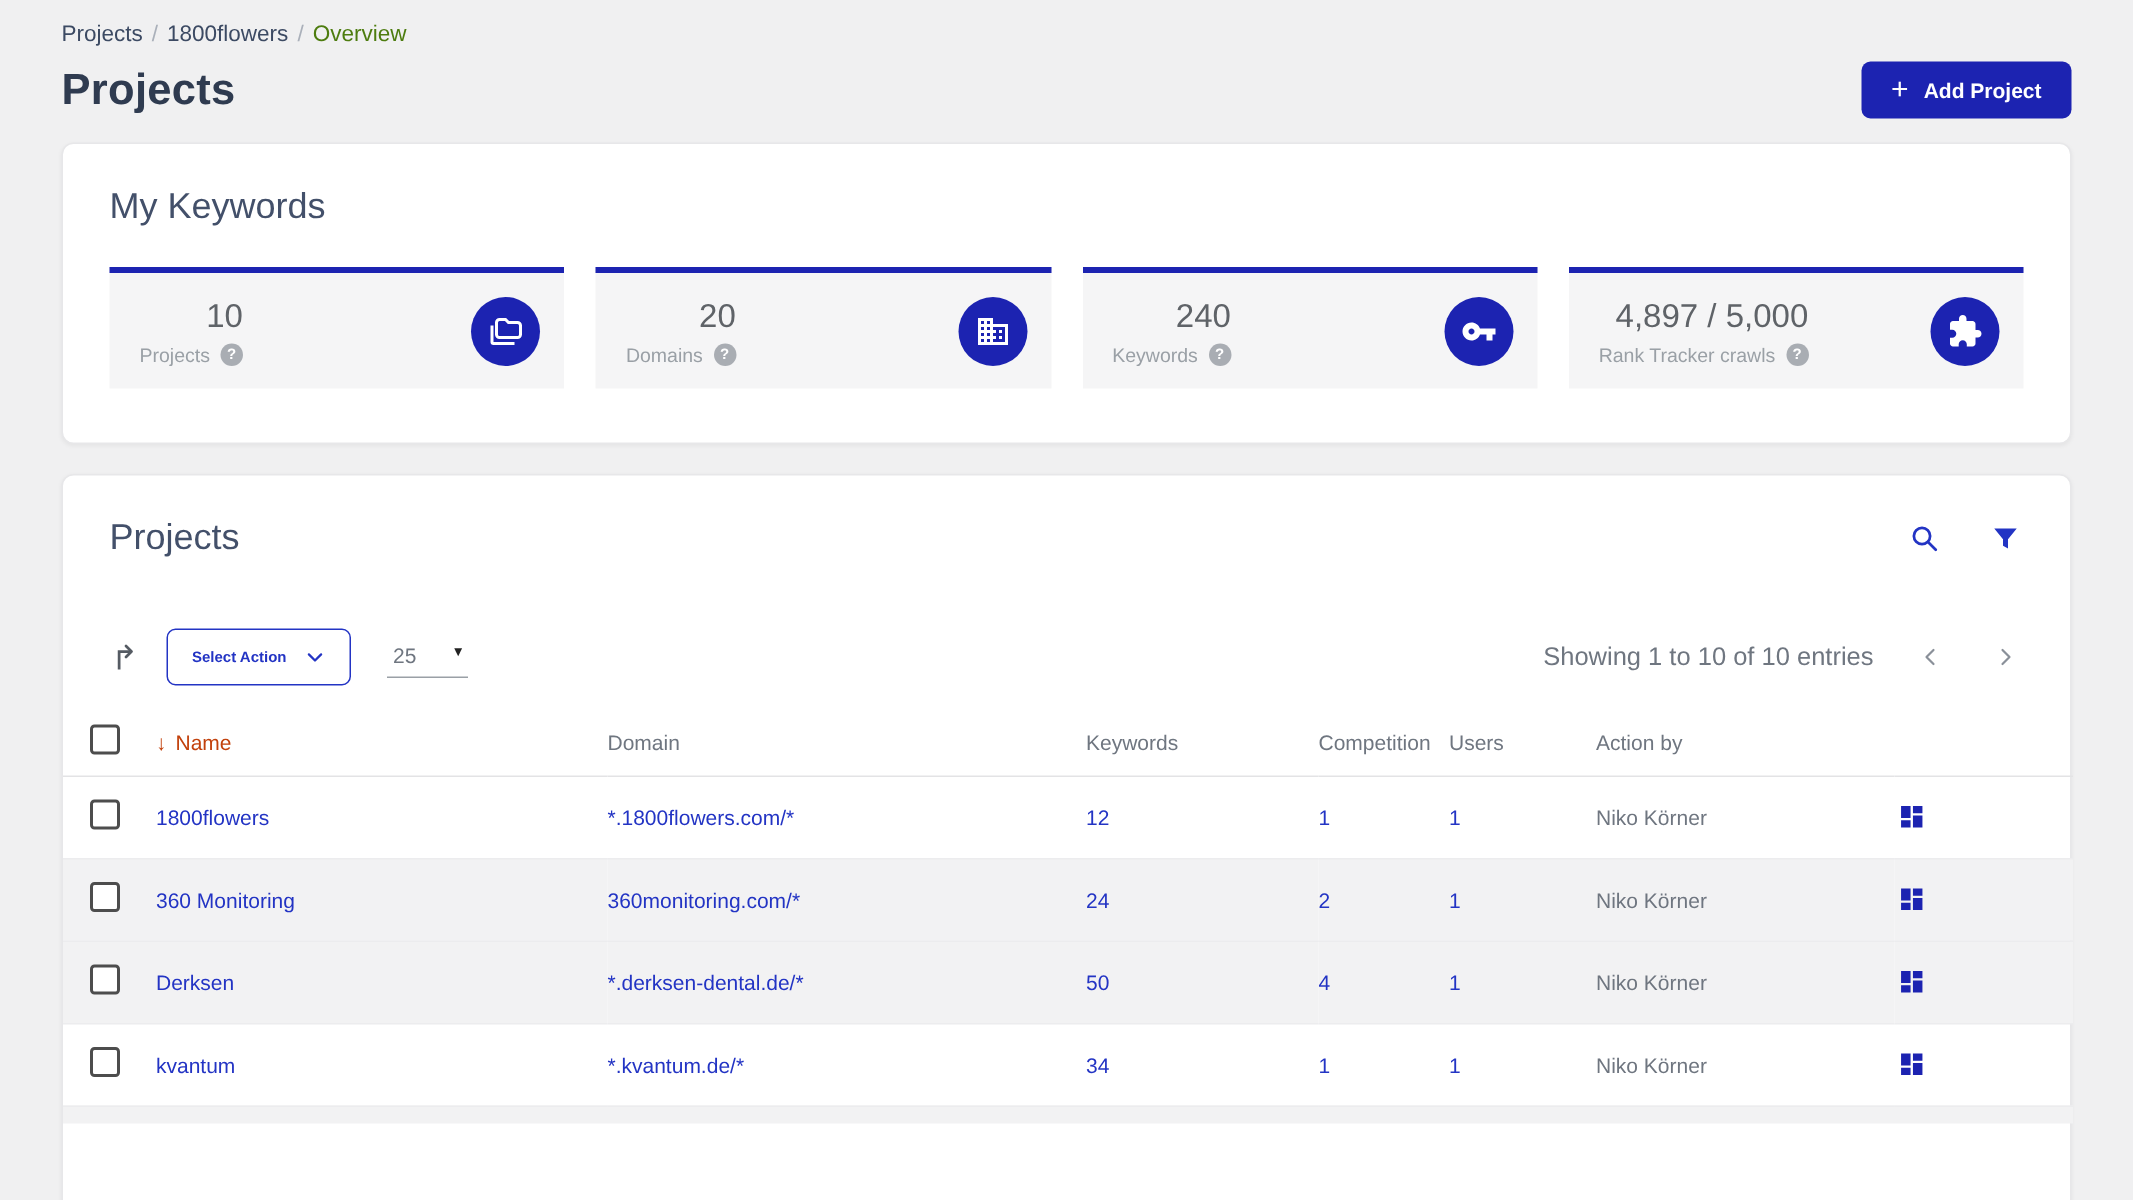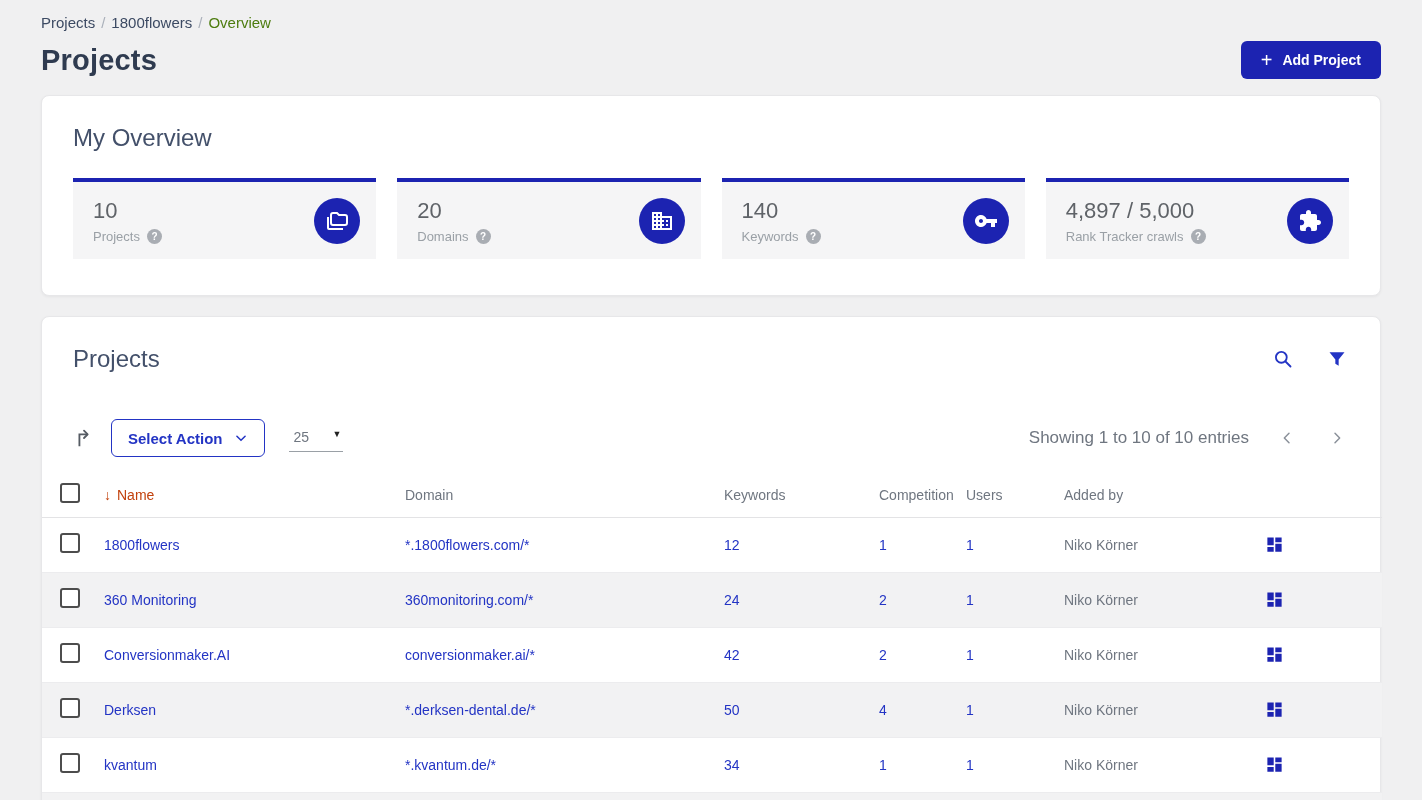--- a/index.html
+++ b/index.html
@@ -28,21 +28,21 @@
   .add-project-btn .plus { font-size:20px; font-weight:400; line-height:1; }
 
   
   .card {
     background:#fff; border:1px solid #e7e7e9; border-radius:8px;
     box-shadow:0 1px 3px rgba(0,0,0,.05);
   }
   .card-my-projects { margin-top:16px; padding:28px 31px 36px 31px; }
   .card-heading { font-size:24px; font-weight:500; color:#43506a; }
 
-  .stats-grid { display:grid; grid-template-columns:repeat(4,1fr); gap:21px; margin-top:26px; }
+  .stats-grid { display:grid; grid-template-columns:repeat(4,1fr); gap:21px; margin-top:26px;text-align:right; }
   .stat-card {
     border-top:4px solid #1c23b1; background:#f5f5f6; height:81px;
     display:flex; justify-content:space-between; align-items:center;
     padding:0 16px 0 20px; cursor:default;
   }
   .stat-value { font-size:22px; color:#5f6368; }
   .stat-label { font-size:13px; color:#9aa0a6; margin-top:5px; display:flex; align-items:center; gap:7px; }
   .help-badge {
     width:15px; height:15px; border-radius:50%; background:#a9adb3; color:#fff;
     font-size:10px; font-weight:700; display:inline-flex; align-items:center; justify-content:center;
@@ -56,21 +56,21 @@
   
   .card-projects { margin-top:20px; padding-top:28px; min-height:560px; }
   .panel-head { display:flex; justify-content:space-between; align-items:center; padding:0 31px; }
   .panel-icons { display:flex; align-items:center; gap:30px; }
   .icon-btn { background:none; border:none; cursor:pointer; padding:2px; display:flex; }
 
   .toolbar { display:flex; align-items:center; margin-top:46px; padding:0 31px; }
   .export-btn { background:none; border:none; cursor:pointer; display:flex; margin-right:16px; }
   .select-action-btn {
     border:1px solid #2334c4; color:#2334c4; background:#fff; border-radius:6px;
-    height:38px; padding:0 16px; font-size:15px; font-weight:700;
+    height:38px; padding:0 16px; font-size:10px; font-weight:700;
     display:flex; align-items:center; gap:12px; cursor:pointer;
     font-family:"Liberation Sans", sans-serif;
   }
   .page-size {
     margin-left:24px; width:54px; border-bottom:1px solid #9aa0a6;
     color:#6f7680; font-size:14px; padding:4px 2px 6px 4px;
     display:flex; justify-content:space-between; align-items:flex-start; cursor:pointer;
   }
   .page-size .tri { font-size:9px; color:#222; }
   .toolbar-right { margin-left:auto; display:flex; align-items:center; gap:16px; }
@@ -108,21 +108,21 @@
 
   <div class="title-row">
     <h1 class="page-title">Projects</h1>
     <button class="add-project-btn">
       <span class="plus">+</span>
       <span>Add Project</span>
     </button>
   </div>
 
   <div class="card card-my-projects">
-    <div class="card-heading">My Overview</div>
+    <div class="card-heading">My Keywords</div>
     <div class="stats-grid">
 
       <div class="stat-card">
         <div>
           <div class="stat-value">10</div>
           <div class="stat-label">
             <span>Projects</span>
             <span class="help-badge">?</span>
           </div>
         </div>
@@ -144,21 +144,21 @@
         </div>
         <div class="stat-icon-circle">
           <svg width="24" height="24" viewBox="0 0 24 24">
             <path d="M12 7V3H2v18h20V7H12zM6 19H4v-2h2v2zm0-4H4v-2h2v2zm0-4H4V9h2v2zm0-4H4V5h2v2zm4 12H8v-2h2v2zm0-4H8v-2h2v2zm0-4H8V9h2v2zm0-4H8V5h2v2zm10 12h-8v-2h2v-2h-2v-2h2v-2h-2V9h8v10zm-2-8h-2v2h2v-2zm0 4h-2v2h2v-2z" fill="#fff"></path>
           </svg>
         </div>
       </div>
 
       <div class="stat-card">
         <div>
-          <div class="stat-value">140</div>
+          <div class="stat-value">240</div>
           <div class="stat-label">
             <span>Keywords</span>
             <span class="help-badge">?</span>
           </div>
         </div>
         <div class="stat-icon-circle">
           <svg width="24" height="24" viewBox="0 0 24 24">
             <path d="M12.65 10C11.83 7.67 9.61 6 7 6c-3.31 0-6 2.69-6 6s2.69 6 6 6c2.61 0 4.83-1.67 5.65-4H17v4h4v-4h2v-4H12.65zM7 14c-1.1 0-2-.9-2-2s.9-2 2-2 2 .9 2 2-.9 2-2 2z" fill="#fff"></path>
           </svg>
         </div>
@@ -245,21 +245,21 @@
           <col style="width:119px">
       </colgroup>
       <thead>
         <tr>
           <th class="cb-cell"><span class="checkbox"></span></th>
           <th class="th-name"><span class="sort-arrow">↓</span><span>Name</span></th>
           <th>Domain</th>
           <th>Keywords</th>
           <th>Competition</th>
           <th>Users</th>
-          <th>Added by</th>
+          <th>Action by</th>
           <th></th>
         </tr>
       </thead>
       <tbody>
         <tr>
           <td class="cb-cell"><span class="checkbox"></span></td>
           <td><a class="cell-link">1800flowers</a></td>
           <td><a class="cell-link">*.1800flowers.com/*</a></td>
           <td><a class="cell-link">12</a></td>
           <td><a class="cell-link">1</a></td>
@@ -282,68 +282,52 @@
           <td><a class="cell-link">1</a></td>
           <td class="added-by">Niko Körner</td>
           <td>
             <button class="dash-btn">
               <svg width="19" height="19" viewBox="0 0 24 24">
                   <path d="M3 13h8V3H3v10zm0 8h8v-6H3v6zm10 0h8V11h-8v10zm0-18v6h8V3h-8z" fill="#1c23b1"></path>
                 </svg>
             </button>
           </td>
         </tr>
-        <tr>
+        <tr class="stripe">
           <td class="cb-cell"><span class="checkbox"></span></td>
-          <td><a class="cell-link">Conversionmaker.AI</a></td>
-          <td><a class="cell-link">conversionmaker.ai/*</a></td>
-          <td><a class="cell-link">42</a></td>
-          <td><a class="cell-link">2</a></td>
+          <td><a class="cell-link">Derksen</a></td>
+          <td><a class="cell-link">*.derksen-dental.de/*</a></td>
+          <td><a class="cell-link">50</a></td>
+          <td><a class="cell-link">4</a></td>
           <td><a class="cell-link">1</a></td>
           <td class="added-by">Niko Körner</td>
           <td>
             <button class="dash-btn">
               <svg width="19" height="19" viewBox="0 0 24 24">
                   <path d="M3 13h8V3H3v10zm0 8h8v-6H3v6zm10 0h8V11h-8v10zm0-18v6h8V3h-8z" fill="#1c23b1"></path>
                 </svg>
             </button>
           </td>
         </tr>
-        <tr class="stripe">
+        <tr>
           <td class="cb-cell"><span class="checkbox"></span></td>
-          <td><a class="cell-link">Derksen</a></td>
-          <td><a class="cell-link">*.derksen-dental.de/*</a></td>
-          <td><a class="cell-link">50</a></td>
-          <td><a class="cell-link">4</a></td>
+          <td><a class="cell-link">kvantum</a></td>
+          <td><a class="cell-link">*.kvantum.de/*</a></td>
+          <td><a class="cell-link">34</a></td>
+          <td><a class="cell-link">1</a></td>
           <td><a class="cell-link">1</a></td>
           <td class="added-by">Niko Körner</td>
           <td>
             <button class="dash-btn">
               <svg width="19" height="19" viewBox="0 0 24 24">
                   <path d="M3 13h8V3H3v10zm0 8h8v-6H3v6zm10 0h8V11h-8v10zm0-18v6h8V3h-8z" fill="#1c23b1"></path>
                 </svg>
             </button>
           </td>
         </tr>
-        <tr>
-          <td class="cb-cell"><span class="checkbox"></span></td>
-          <td><a class="cell-link">kvantum</a></td>
-          <td><a class="cell-link">*.kvantum.de/*</a></td>
-          <td><a class="cell-link">34</a></td>
-          <td><a class="cell-link">1</a></td>
-          <td><a class="cell-link">1</a></td>
-          <td class="added-by">Niko Körner</td>
-          <td>
-            <button class="dash-btn">
-              <svg width="19" height="19" viewBox="0 0 24 24">
-                  <path d="M3 13h8V3H3v10zm0 8h8v-6H3v6zm10 0h8V11h-8v10zm0-18v6h8V3h-8z" fill="#1c23b1"></path>
-                </svg>
-            </button>
-          </td>
-        </tr>
         <tr class="stripe partial-row">
           <td colspan="8"></td>
         </tr>
       </tbody>
     </table>
 
   </div>
 </div>
 
 </body></html>

